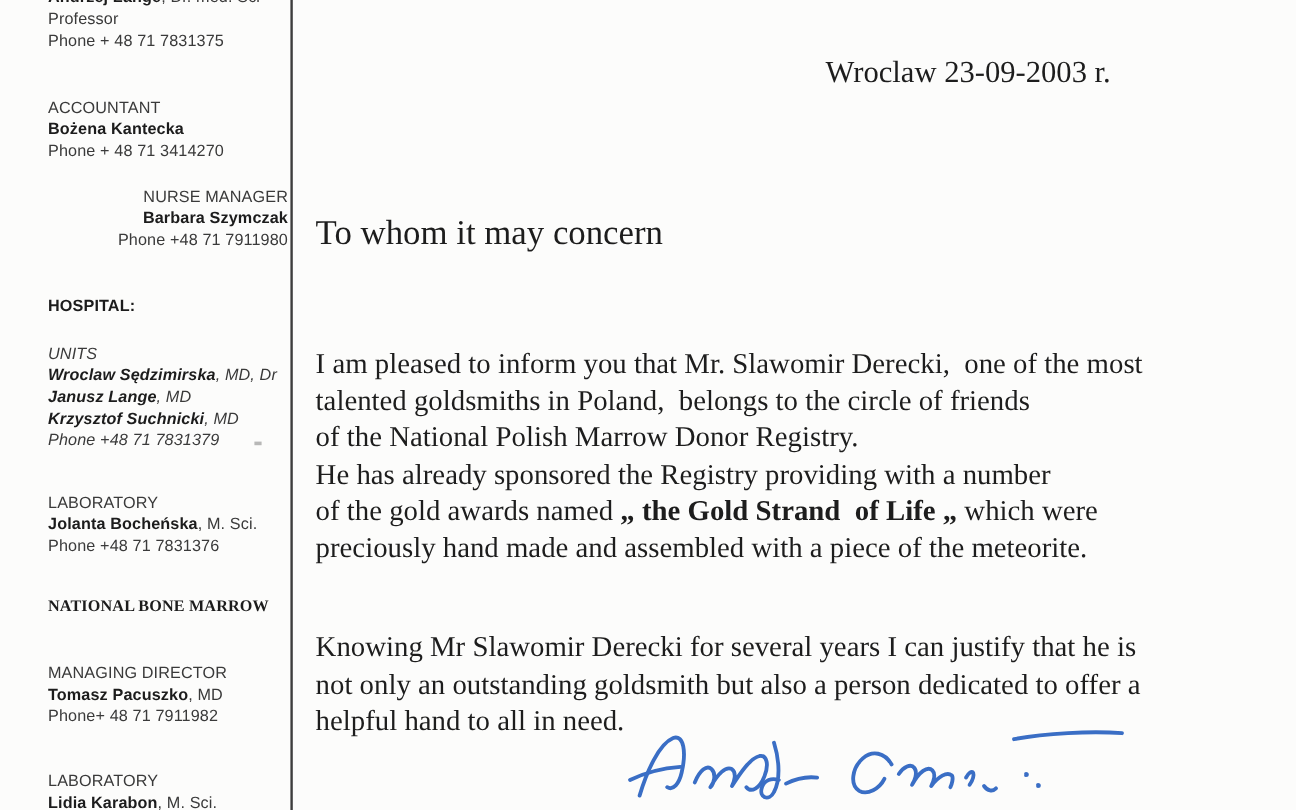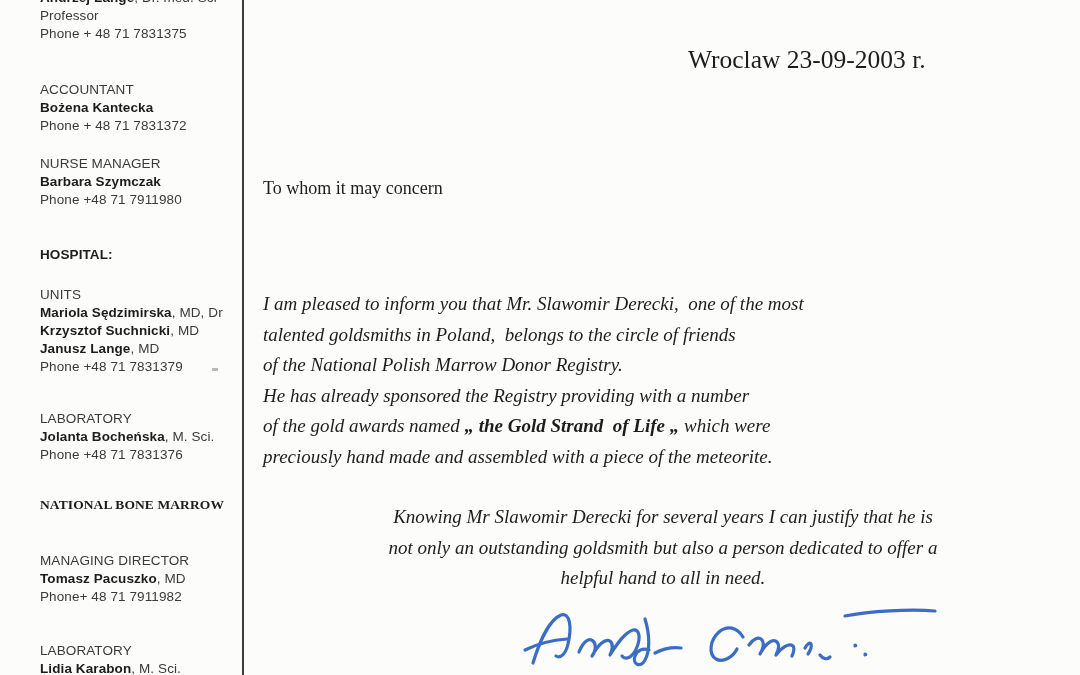--- a/index.html
+++ b/index.html
@@ -11,30 +11,30 @@
   }
   
   .divider{position:absolute;top:0;bottom:0;left:242px;width:2px;background:var(--divider,#3d3d3d);}
   .speck{position:absolute;left:212px;top:368px;width:6px;height:3px;background:#8a8a8a;opacity:.6;}
 
   
   .sidebar{position:absolute;left:40px;top:0;width:195px;height:675px;}
   .sec{position:absolute;left:0;width:200px;}
   .sline{font-size:13.5px;line-height:18px;white-space:pre;color:#3a3a3a;letter-spacing:.1px;}
   .sline .b{font-weight:bold;color:#1c1c1c;}
-  .sec0{top:-11px;} .sec1{top:81px;} .sec2{top:155px;} .sec3{top:246px;}
-  .sec4{top:286px;} .sec5{top:410px;} .sec6{top:496px;font-family:Liberation Serif, serif;} .sec7{top:552px;} .sec8{top:642px;}
+  .sec0{top:-11px;} .sec1{top:81px;} .sec2{top:155px;text-align:right;} .sec3{top:246px;}
+  .sec4{top:286px;font-style:italic;} .sec5{top:410px;} .sec6{top:496px;font-family:Liberation Serif, serif;} .sec7{top:552px;} .sec8{top:642px;}
 
   
   .letter{position:absolute;left:0;top:0;width:936px;height:675px;font-family:"Liberation Serif",serif;color:#1d1d1d;padding-left:44px;}
   .dateline{position:absolute;left:688px;top:45px;font-size:25.5px;white-space:pre;}
-  .salutation{position:absolute;left:263px;top:178px;font-size:18px;white-space:pre;}
+  .salutation{position:absolute;left:263px;top:178px;font-size:29px;white-space:pre;}
   .para{position:absolute;left:263px;width:800px;}
-  .para0{top:289px;} .para1{top:502px;text-align:center;}
-  .bline{font-size:19px;line-height:30.6px;white-space:pre;font-style:italic;}
+  .para0{top:289px;} .para1{top:525px;}
+  .bline{font-size:24px;line-height:30.6px;white-space:pre;}
   .bline .b{font-weight:bold;}
 
   
   .signature{position:absolute;left:515px;top:593px;width:440px;height:82px;color:var(--ink,#3a6ec5);}
   .signature svg{width:100%;height:100%;display:block;}
 </style>
 </head>
 <body>
 
 <div class="divider"></div>
@@ -43,35 +43,35 @@
 <div class="sidebar">
   <div>
       <div class="sec sec0">
         <div class="sline"><span class="b">Andrzej Lange</span><span>, Dr. med. Sci</span></div>
         <div class="sline"><span>Professor</span></div>
         <div class="sline"><span>Phone + 48 71 7831375</span></div>
       </div>
       <div class="sec sec1">
         <div class="sline"><span>ACCOUNTANT</span></div>
         <div class="sline"><span class="b">Bożena Kantecka</span></div>
-        <div class="sline"><span>Phone + 48 71 7831372</span></div>
+        <div class="sline"><span>Phone + 48 71 3414270</span></div>
       </div>
       <div class="sec sec2">
         <div class="sline"><span>NURSE MANAGER</span></div>
         <div class="sline"><span class="b">Barbara Szymczak</span></div>
         <div class="sline"><span>Phone +48 71 7911980</span></div>
       </div>
       <div class="sec sec3">
         <div class="sline"><span class="b">HOSPITAL:</span></div>
       </div>
       <div class="sec sec4">
         <div class="sline"><span>UNITS</span></div>
-        <div class="sline"><span class="b">Mariola Sędzimirska</span><span>, MD, Dr</span></div>
+        <div class="sline"><span class="b">Wroclaw Sędzimirska</span><span>, MD, Dr</span></div>
+        <div class="sline"><span class="b">Janusz Lange</span><span>, MD</span></div>
         <div class="sline"><span class="b">Krzysztof Suchnicki</span><span>, MD</span></div>
-        <div class="sline"><span class="b">Janusz Lange</span><span>, MD</span></div>
         <div class="sline"><span>Phone +48 71 7831379</span></div>
       </div>
       <div class="sec sec5">
         <div class="sline"><span>LABORATORY</span></div>
         <div class="sline"><span class="b">Jolanta Bocheńska</span><span>, M. Sci.</span></div>
         <div class="sline"><span>Phone +48 71 7831376</span></div>
       </div>
       <div class="sec sec6">
         <div class="sline"><span class="b">NATIONAL BONE MARROW</span></div>
       </div>

